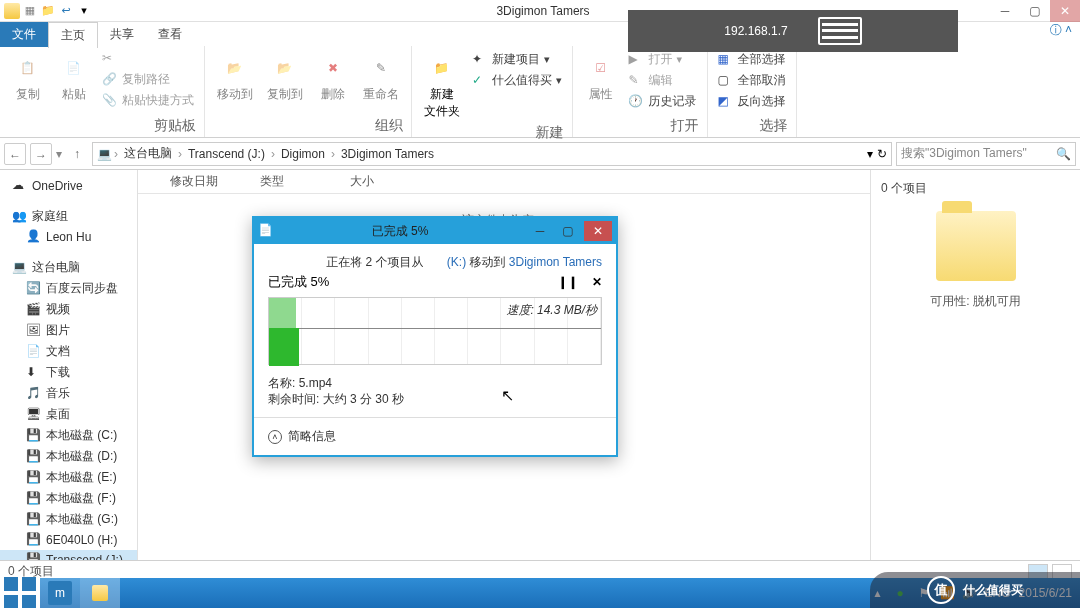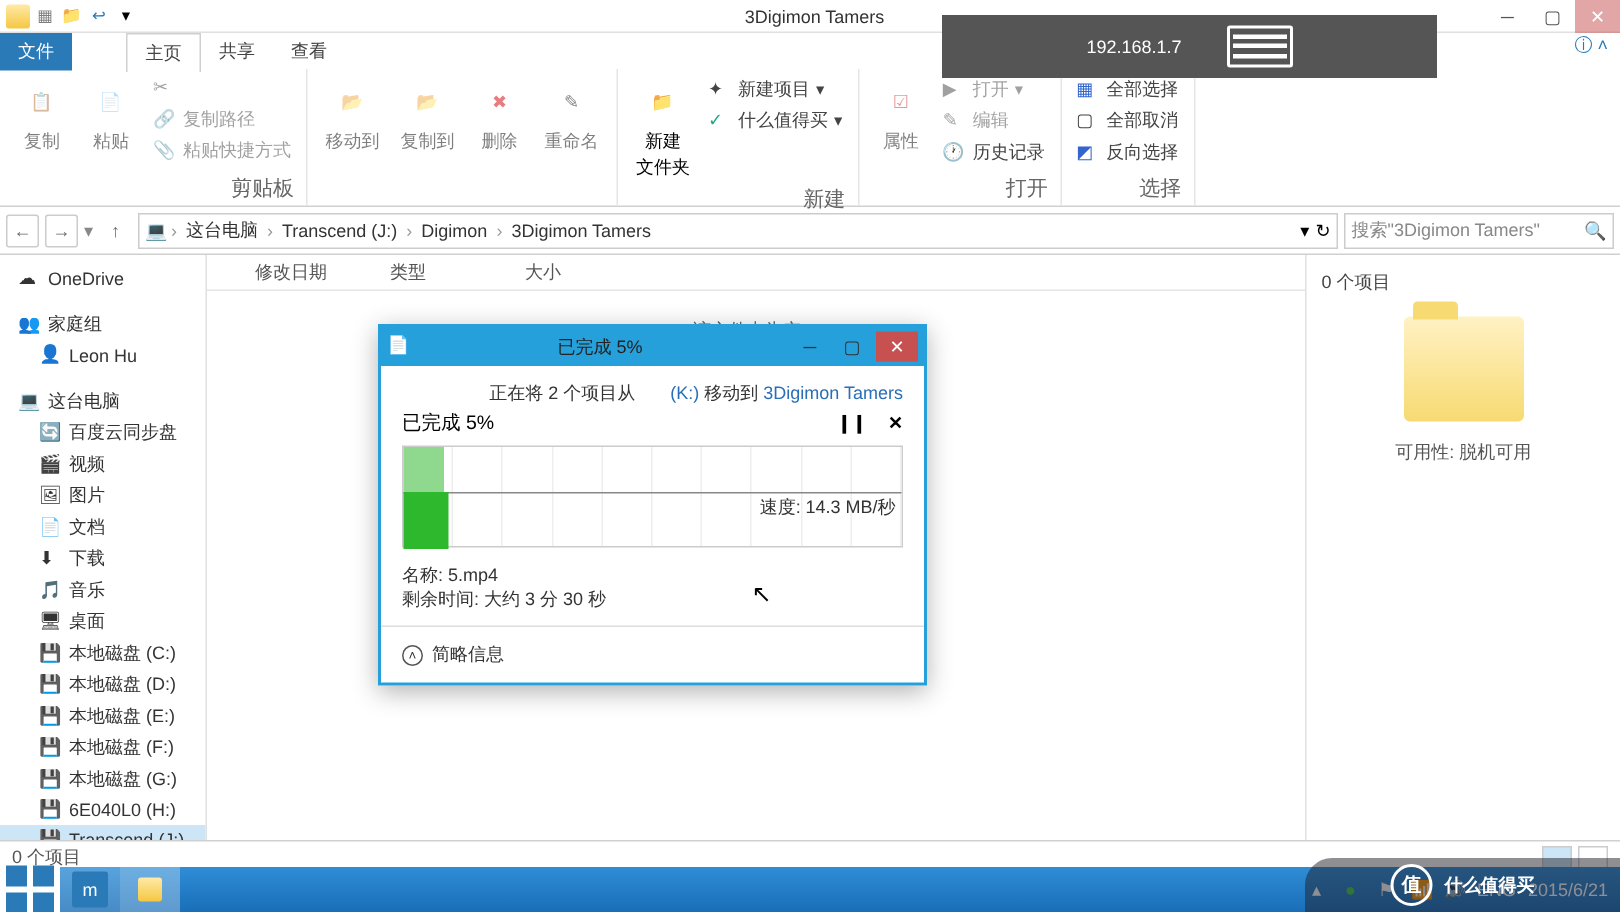--- a/index.html
+++ b/index.html
@@ -8,21 +8,21 @@
 .qat{display:flex;align-items:center;padding:0 4px;gap:2px;}
 .qat-icon{width:16px;height:16px;display:flex;align-items:center;justify-content:center;font-size:11px;}
 .folder-ico{width:16px;height:16px;background:linear-gradient(#ffe9a6,#f5c842);border-radius:2px;}
 .title-txt{flex:1;text-align:center;color:#333;font-size:12px;}
 .win-ctrl{display:flex;}
 .win-btn{width:30px;height:22px;display:flex;align-items:center;justify-content:center;color:#555;}
 .win-btn.close{background:#c75050;color:#fff;opacity:0.5;}
 .ribbon-tabs{height:24px;display:flex;align-items:flex-start;background:#fff;}
 .tab{padding:4px 12px;color:#444;}
 .tab.file{background:#2a7ab8;color:#fff;}
-.tab.active{border:1px solid #d0d0d0;border-bottom:none;background:#fff;margin-left:36px;}
+.tab.active{border:1px solid #d0d0d0;border-bottom:none;background:#fff;}
 .tab-help{margin-left:auto;padding:0 8px;color:#2a7ab8;}
 .ribbon{height:92px;background:#fff;border-bottom:1px solid #d0d0d0;display:flex;}
 .ribbon-group{border-right:1px solid #e5e5e5;padding:4px 8px 2px;display:flex;flex-direction:column;}
 .rg-body{flex:1;display:flex;align-items:flex-start;gap:6px;}
 .rg-label{text-align:right;font-size:14px;color:#666;padding-top:2px;}
 .rbtn-lg{display:flex;flex-direction:column;align-items:center;gap:2px;padding:2px 4px;min-width:40px;}
 .rbtn-lg .ico{width:32px;height:32px;display:flex;align-items:center;justify-content:center;}
 .rbtn-sm{display:flex;align-items:center;gap:4px;padding:1px 2px;font-size:11px;color:#444;white-space:nowrap;}
 .rbtn-sm .ico{width:16px;height:16px;}
 .rcol{display:flex;flex-direction:column;gap:2px;}
@@ -68,21 +68,21 @@
 .dlg-line .link{color:#2a6eb8;}
 .dlg-progress-row{display:flex;align-items:center;justify-content:space-between;margin-bottom:6px;}
 .dlg-pc{font-size:13px;}
 .ctrl-btns{display:flex;gap:14px;font-weight:bold;}
 .chart{height:68px;border:1px solid #ccc;position:relative;margin-bottom:4px;background:#fff;}
 .chart-grid{position:absolute;inset:0;display:flex;}
 .chart-grid div{flex:1;border-right:1px solid #eee;}
 .chart-hline{position:absolute;left:0;right:0;top:30px;border-top:1px solid #888;}
 .chart-bar1{position:absolute;left:0;top:0;width:8%;height:30px;background:#8fd98f;}
 .chart-bar2{position:absolute;left:0;top:30px;width:9%;height:38px;background:#2eb82e;}
-.chart-speed{position:absolute;right:4px;top:32px;font-size:11px;color:#333;}
+.chart-speed{position:absolute;right:4px;top:4px;font-size:11px;color:#333;font-style:italic;}
 .dlg-details{margin-top:10px;line-height:16px;color:#333;}
 .dlg-footer{border-top:1px solid #ddd;padding:10px 14px;display:flex;align-items:center;gap:6px;color:#333;}
 .overlay-ip{position:absolute;top:10px;right:122px;width:330px;height:42px;background:#555;display:flex;align-items:center;justify-content:center;color:#fff;font-size:20px;gap:30px;}
 .kbd-ico{width:44px;height:28px;border:2px solid #fff;border-radius:2px;display:flex;flex-direction:column;justify-content:space-around;padding:2px;}
 .kbd-ico div{height:3px;background:#fff;}
 .watermark{position:absolute;right:0;bottom:0;width:210px;height:36px;background:rgba(30,30,40,0.5);border-radius:18px 0 0 0;color:#fff;display:flex;align-items:center;justify-content:center;font-size:16px;font-weight:bold;gap:8px;}
 .wm-circle{width:28px;height:28px;border:2px solid #fff;border-radius:50%;display:flex;align-items:center;justify-content:center;font-size:13px;}
 .cursor{position:absolute;left:501px;top:386px;font-size:16px;color:#000;pointer-events:none;}
 </style>
 </head>
@@ -153,20 +153,21 @@
         </div>
       <div class="rbtn-lg disabled">
           <span class="ico" style="color:#c00">✖</span>
           <span>删除</span>
         </div>
       <div class="rbtn-lg disabled">
           <span class="ico">✎</span>
           <span>重命名</span>
         </div>
     </div>
+    <div class="rg-label">组织</div>
   </div>
   <div class="ribbon-group">
     <div class="rg-body">
       <div class="rbtn-lg">
           <span class="ico" style="color:#e8b000">📁</span>
           <span style="white-space:pre;text-align:center">新建
 文件夹</span>
         </div>
       <div class="rcol">
         <div class="rbtn-sm"><span class="ico">✦</span><span>新建项目</span> ▾</div>

